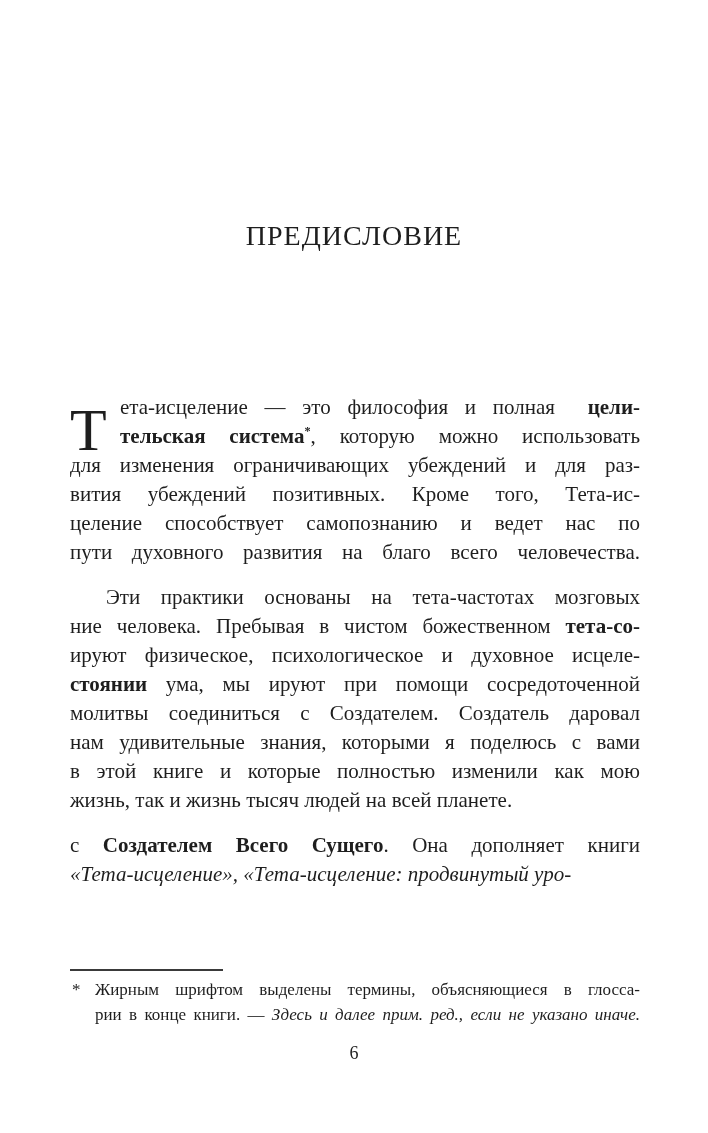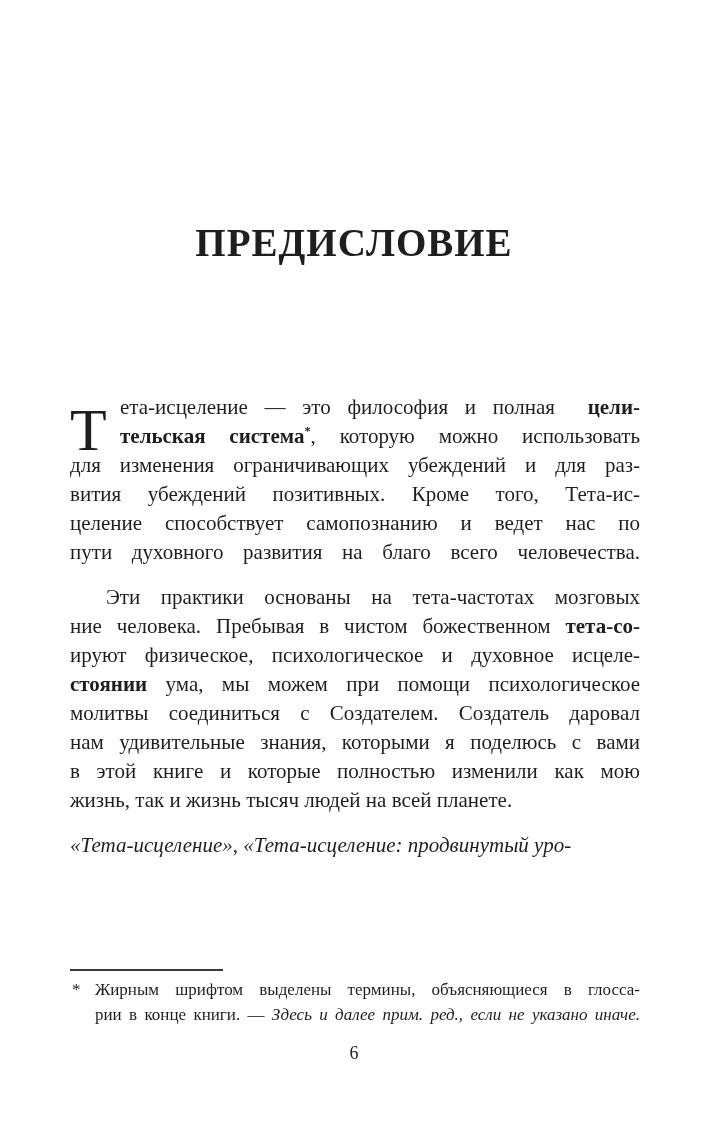--- a/index.html
+++ b/index.html
@@ -9,22 +9,22 @@
     color: #1e1e1e;
     font-family: "Liberation Serif", "DejaVu Serif", serif;
     position: relative;
     overflow: hidden;
   }
   .title {
     position: absolute;
     top: 220px; left: 0; width: 100%;
     margin: 0;
     text-align: center;
-    font-size: 39px;
-    font-weight: 700;
+    font-size: 28px;
+    font-weight: 400;
     letter-spacing: 1px;
   }
   .content {
     position: absolute;
     left: 70px; top: 393px;
     width: 570px;
     font-size: 21px;
     line-height: 29px;
   }
   .para { margin: 0; }
@@ -86,27 +86,28 @@
       <div class="line"><span style="font-weight: bold;">тельская система</span><span class="sup" style="font-weight: bold;">*</span><span>, которую можно использовать</span></div>
       <div class="line"><span>для изменения ограничивающих убеждений и для раз-</span></div>
       <div class="line"><span>вития убеждений позитивных. Кроме того, Тета-ис-</span></div>
       <div class="line"><span>целение способствует самопознанию и ведет нас по</span></div>
       <div class="line"><span>пути духовного развития на благо всего человечества.</span></div>
     </div>
     <div class="para">
       <div class="line indent"><span>Эти практики основаны на тета-частотах мозговых</span></div>
       <div class="line"><span>ние человека. Пребывая в чистом божественном </span><span style="font-weight: bold;">тета-со-</span></div>
       <div class="line"><span>ируют физическое, психологическое и духовное исцеле-</span></div>
-      <div class="line"><span style="font-weight: bold;">стоянии</span><span> ума, мы можем при помощи психологическое</span></div>
+      <div class="line"><span style="font-weight: bold;">стоянии</span><span> ума, мы ируют при помощи сосредоточенной</span></div>
       <div class="line"><span>молитвы соединиться с Создателем. Создатель даровал</span></div>
       <div class="line"><span>нам удивительные знания, которыми я поделюсь с вами</span></div>
       <div class="line"><span>в этой книге и которые полностью изменили как мою</span></div>
       <div class="line last"><span>жизнь, так и жизнь тысяч людей на всей планете.</span></div>
     </div>
     <div class="para">
+      <div class="line"><span>с </span><span style="font-weight: bold;">Создателем Всего Сущего</span><span>. Она дополняет книги</span></div>
       <div class="line last"><span style="font-style: italic;">«Тета-исцеление», «Тета-исцеление: продвинутый уро-</span></div>
     </div>
   </main>
 
 <footer class="footnote">
   <div class="fn-rule"></div>
   <div class="fn-body">
     <span class="fn-marker">*</span>
     <div id="fn-text">
         <div class="fn-line"><span>Жирным шрифтом выделены термины, объясняющиеся в глосса-</span></div>

